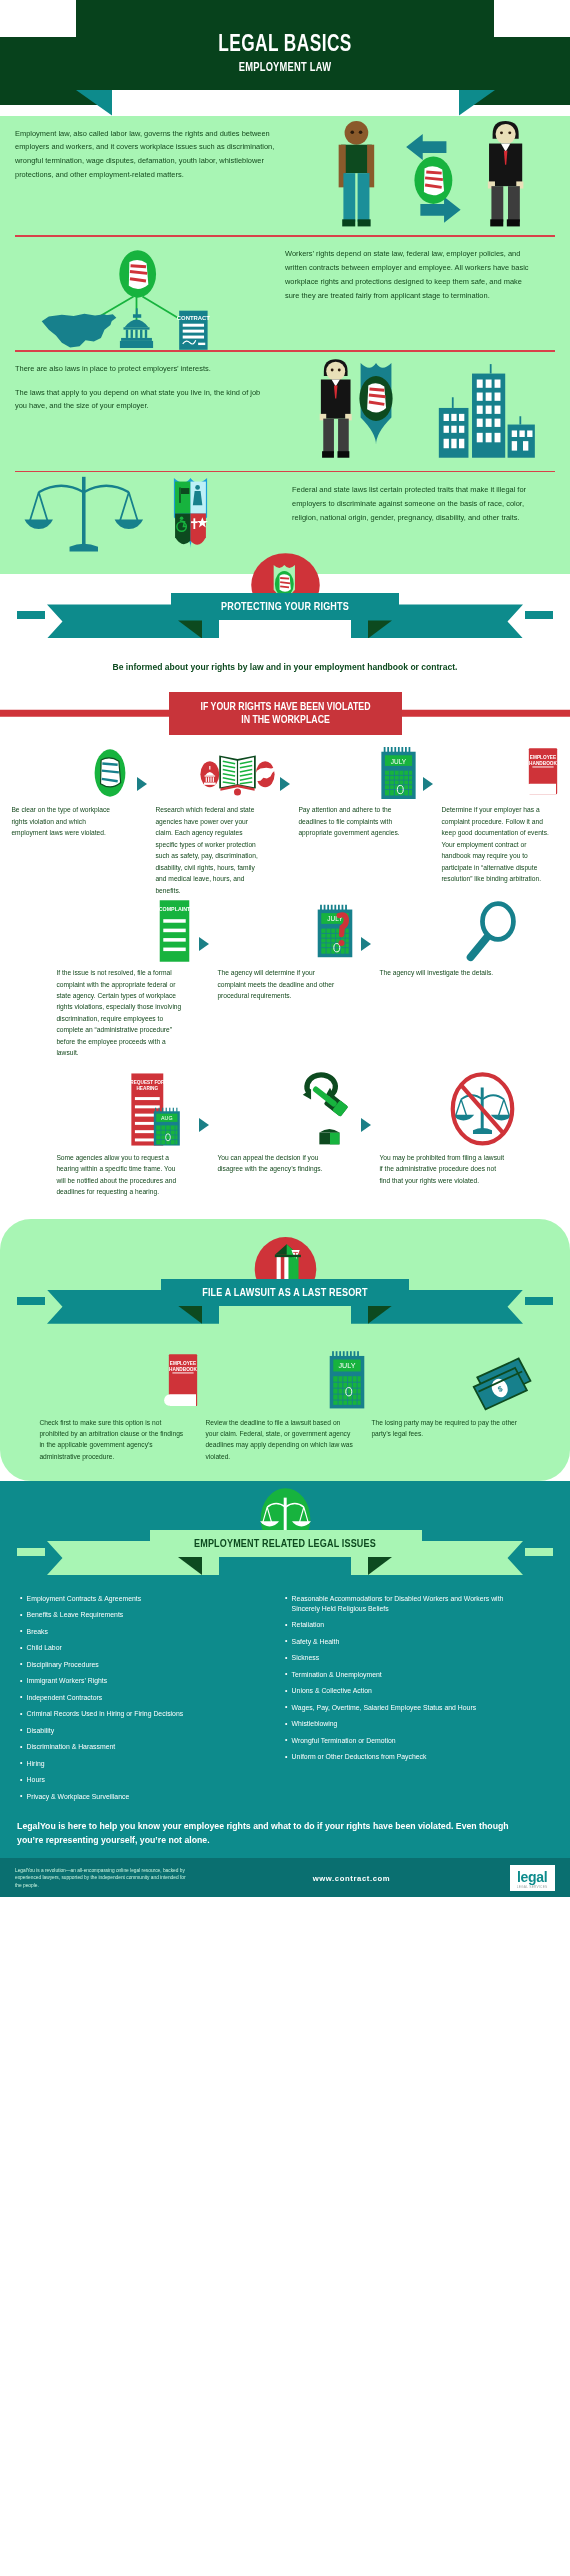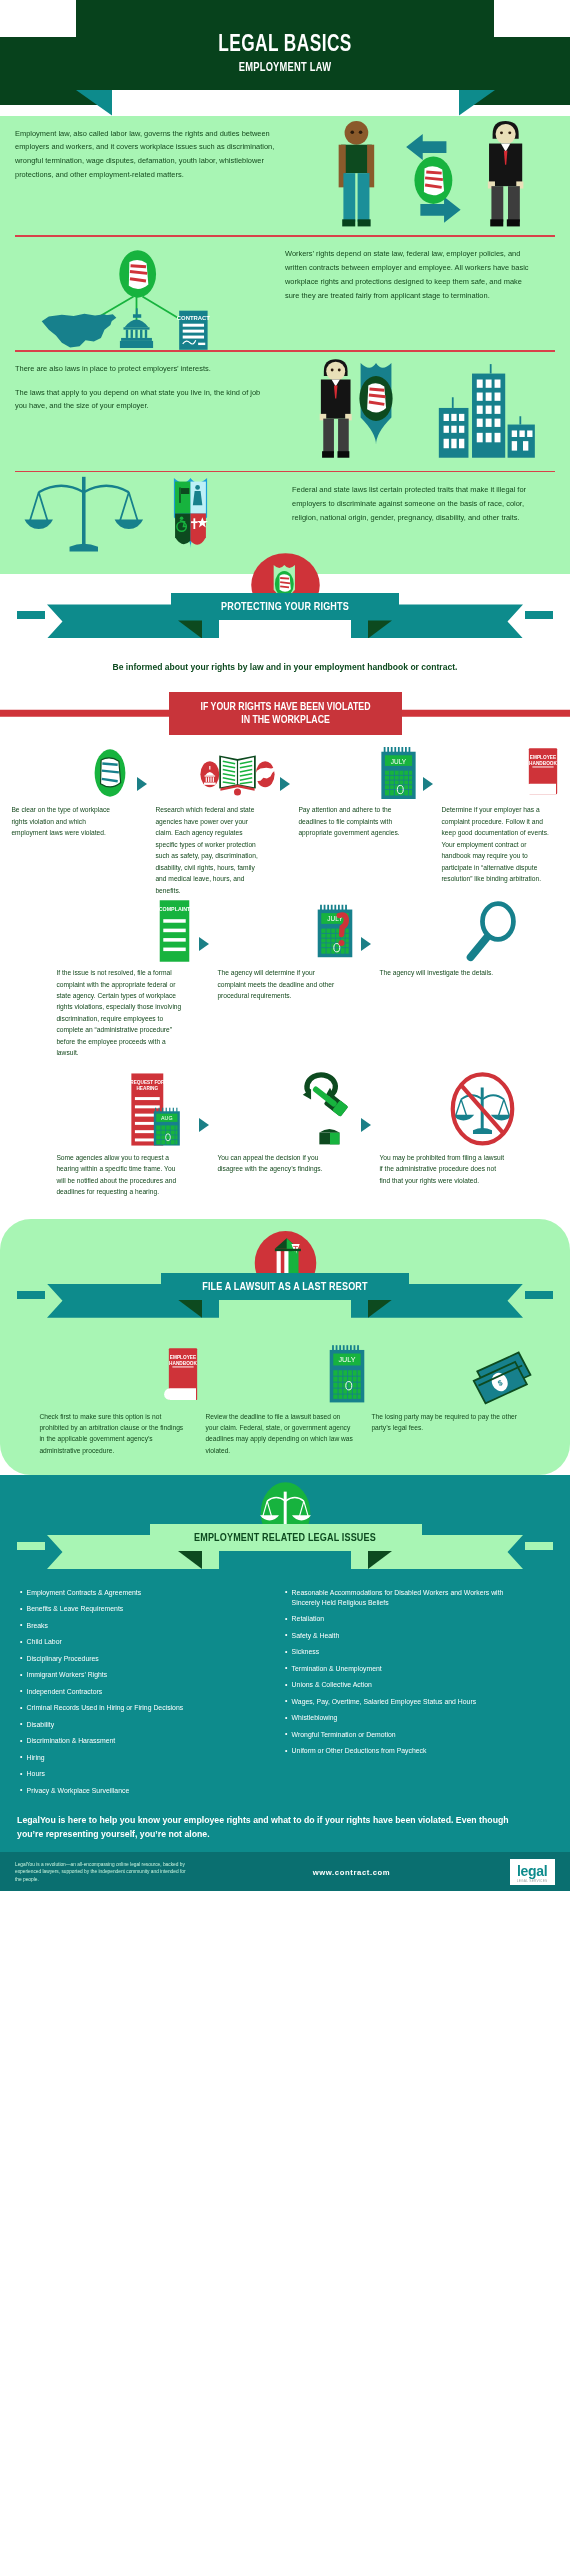--- a/index.html
+++ b/index.html
@@ -88,21 +88,21 @@
   .step .icon { height:55px; display:flex; align-items:flex-end; justify-content:center; }
   .step .body {
     margin-top:6px; font-size:7.1px; line-height:1.62; color:#14491d; font-weight:500;
     width:100%; padding:0 3.6px; transform:scaleX(0.94); transform-origin:left center;
   }
   .arrow { width:20px; flex:0 0 20px; display:flex; align-items:flex-start; justify-content:center; padding-top:33px; }
   .arrow i { display:block; width:0; height:0; border-top:7.7px solid transparent; border-bottom:7.7px solid transparent; border-left:10px solid #1b7f86; }
   .steps.tall .step .icon { height:65px; }
 
   
-  .lawsuit { background:#a8f5b4; padding:14px 0 18px 0;border-radius:31px; }
+  .lawsuit { background:#a8f5b4; padding:20px 0 18px 0;border-radius:31px; }
 
   
   .issues { background:#0d8b8c; padding:9.5px 0 0 0; }
   .issues .lists { display:flex; padding:6px 20px 0 20px; }
   .issues ul { list-style:none; flex:1; }
   .issues li {
     color:#ffffff; font-size:7.4px; line-height:1.35; margin-bottom:6.5px;
     padding-left:7.1px; position:relative; transform:scaleX(0.93); transform-origin:left center;
   }
   .issues li:before { content:"\2022"; position:absolute; left:0; top:-0.6px; }

